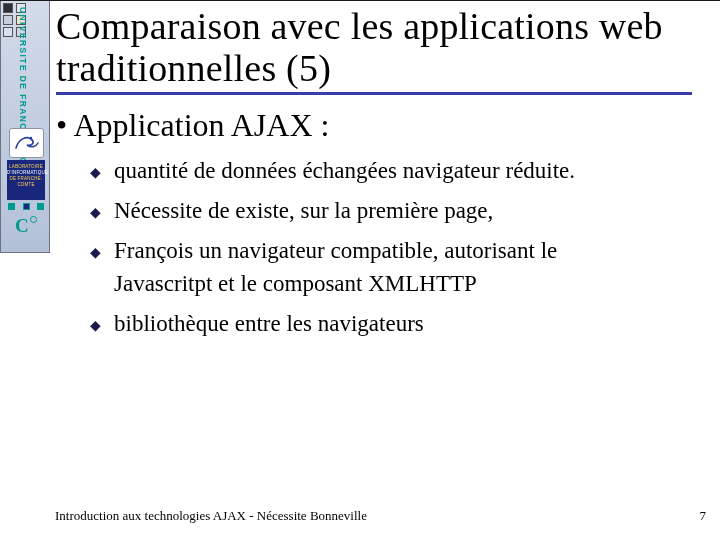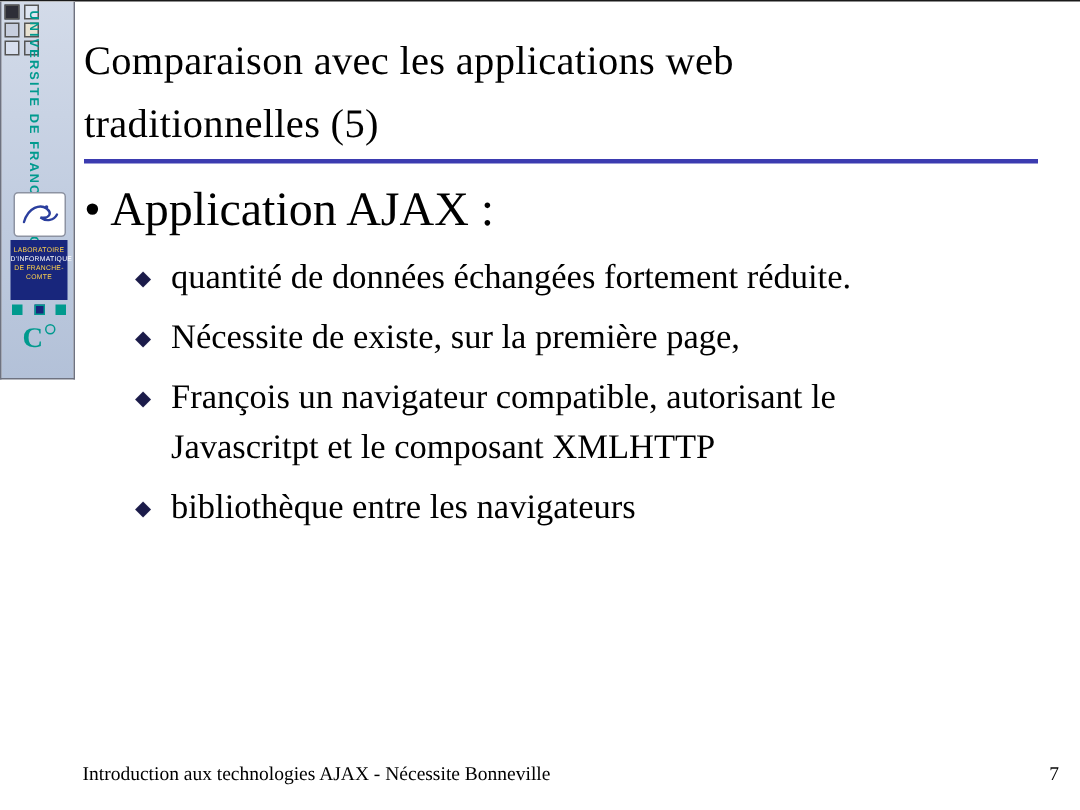--- a/index.html
+++ b/index.html
@@ -59,21 +59,21 @@
     font-weight:bold; font-size:19px; line-height:22px;
   }
   .c-dot {
     display:inline-block; width:5px; height:5px; border:1px solid #009a8e;
     border-radius:50%; vertical-align:top; margin:1px 0 0 1px;
   }
 
   
   .content { position:absolute; left:54px; top:0; width:662px; }
 
-  .title { margin:18px 0 0 2px; font-size:27px; line-height:42px; font-weight:400; letter-spacing:0.2px; }
+  .title { margin:4px 0 0 2px; font-size:38px; line-height:42px; font-weight:400; letter-spacing:0.2px; }
   .title span { display:block; }
 
   .title-underline { margin:3px 0 0 2px; width:636px; height:3px; background:#3b3bb0; }
 
   .bullet-heading { margin:12px 0 0 2px; font-size:32px; line-height:36px; }
 
   .items { margin:11px 0 0 36px; width:606px; font-size:23px; line-height:33px; }
   .item { position:relative; padding-left:24px; margin-bottom:7px; }
   .item .marker {
     position:absolute; left:0; top:2px; font-size:14px; line-height:33px;
@@ -134,21 +134,21 @@
     </h1>
 
     <div class="title-underline"></div>
 
     <div class="bullet-heading">• Application AJAX :</div>
 
     <div class="items">
 
       <div class="item">
         <span class="marker">◆</span>
-        <span class="line">quantité de données échangées fortement réduite.</span>
+        <span class="line">quantité de données échangées navigateur réduite.</span>
       </div>
 
       <div class="item">
         <span class="marker">◆</span>
         <span class="line">Nécessite de existe, sur la première page,</span>
       </div>
 
       <div class="item">
         <span class="marker">◆</span>
         <span class="line">François un navigateur compatible, autorisant le</span>

